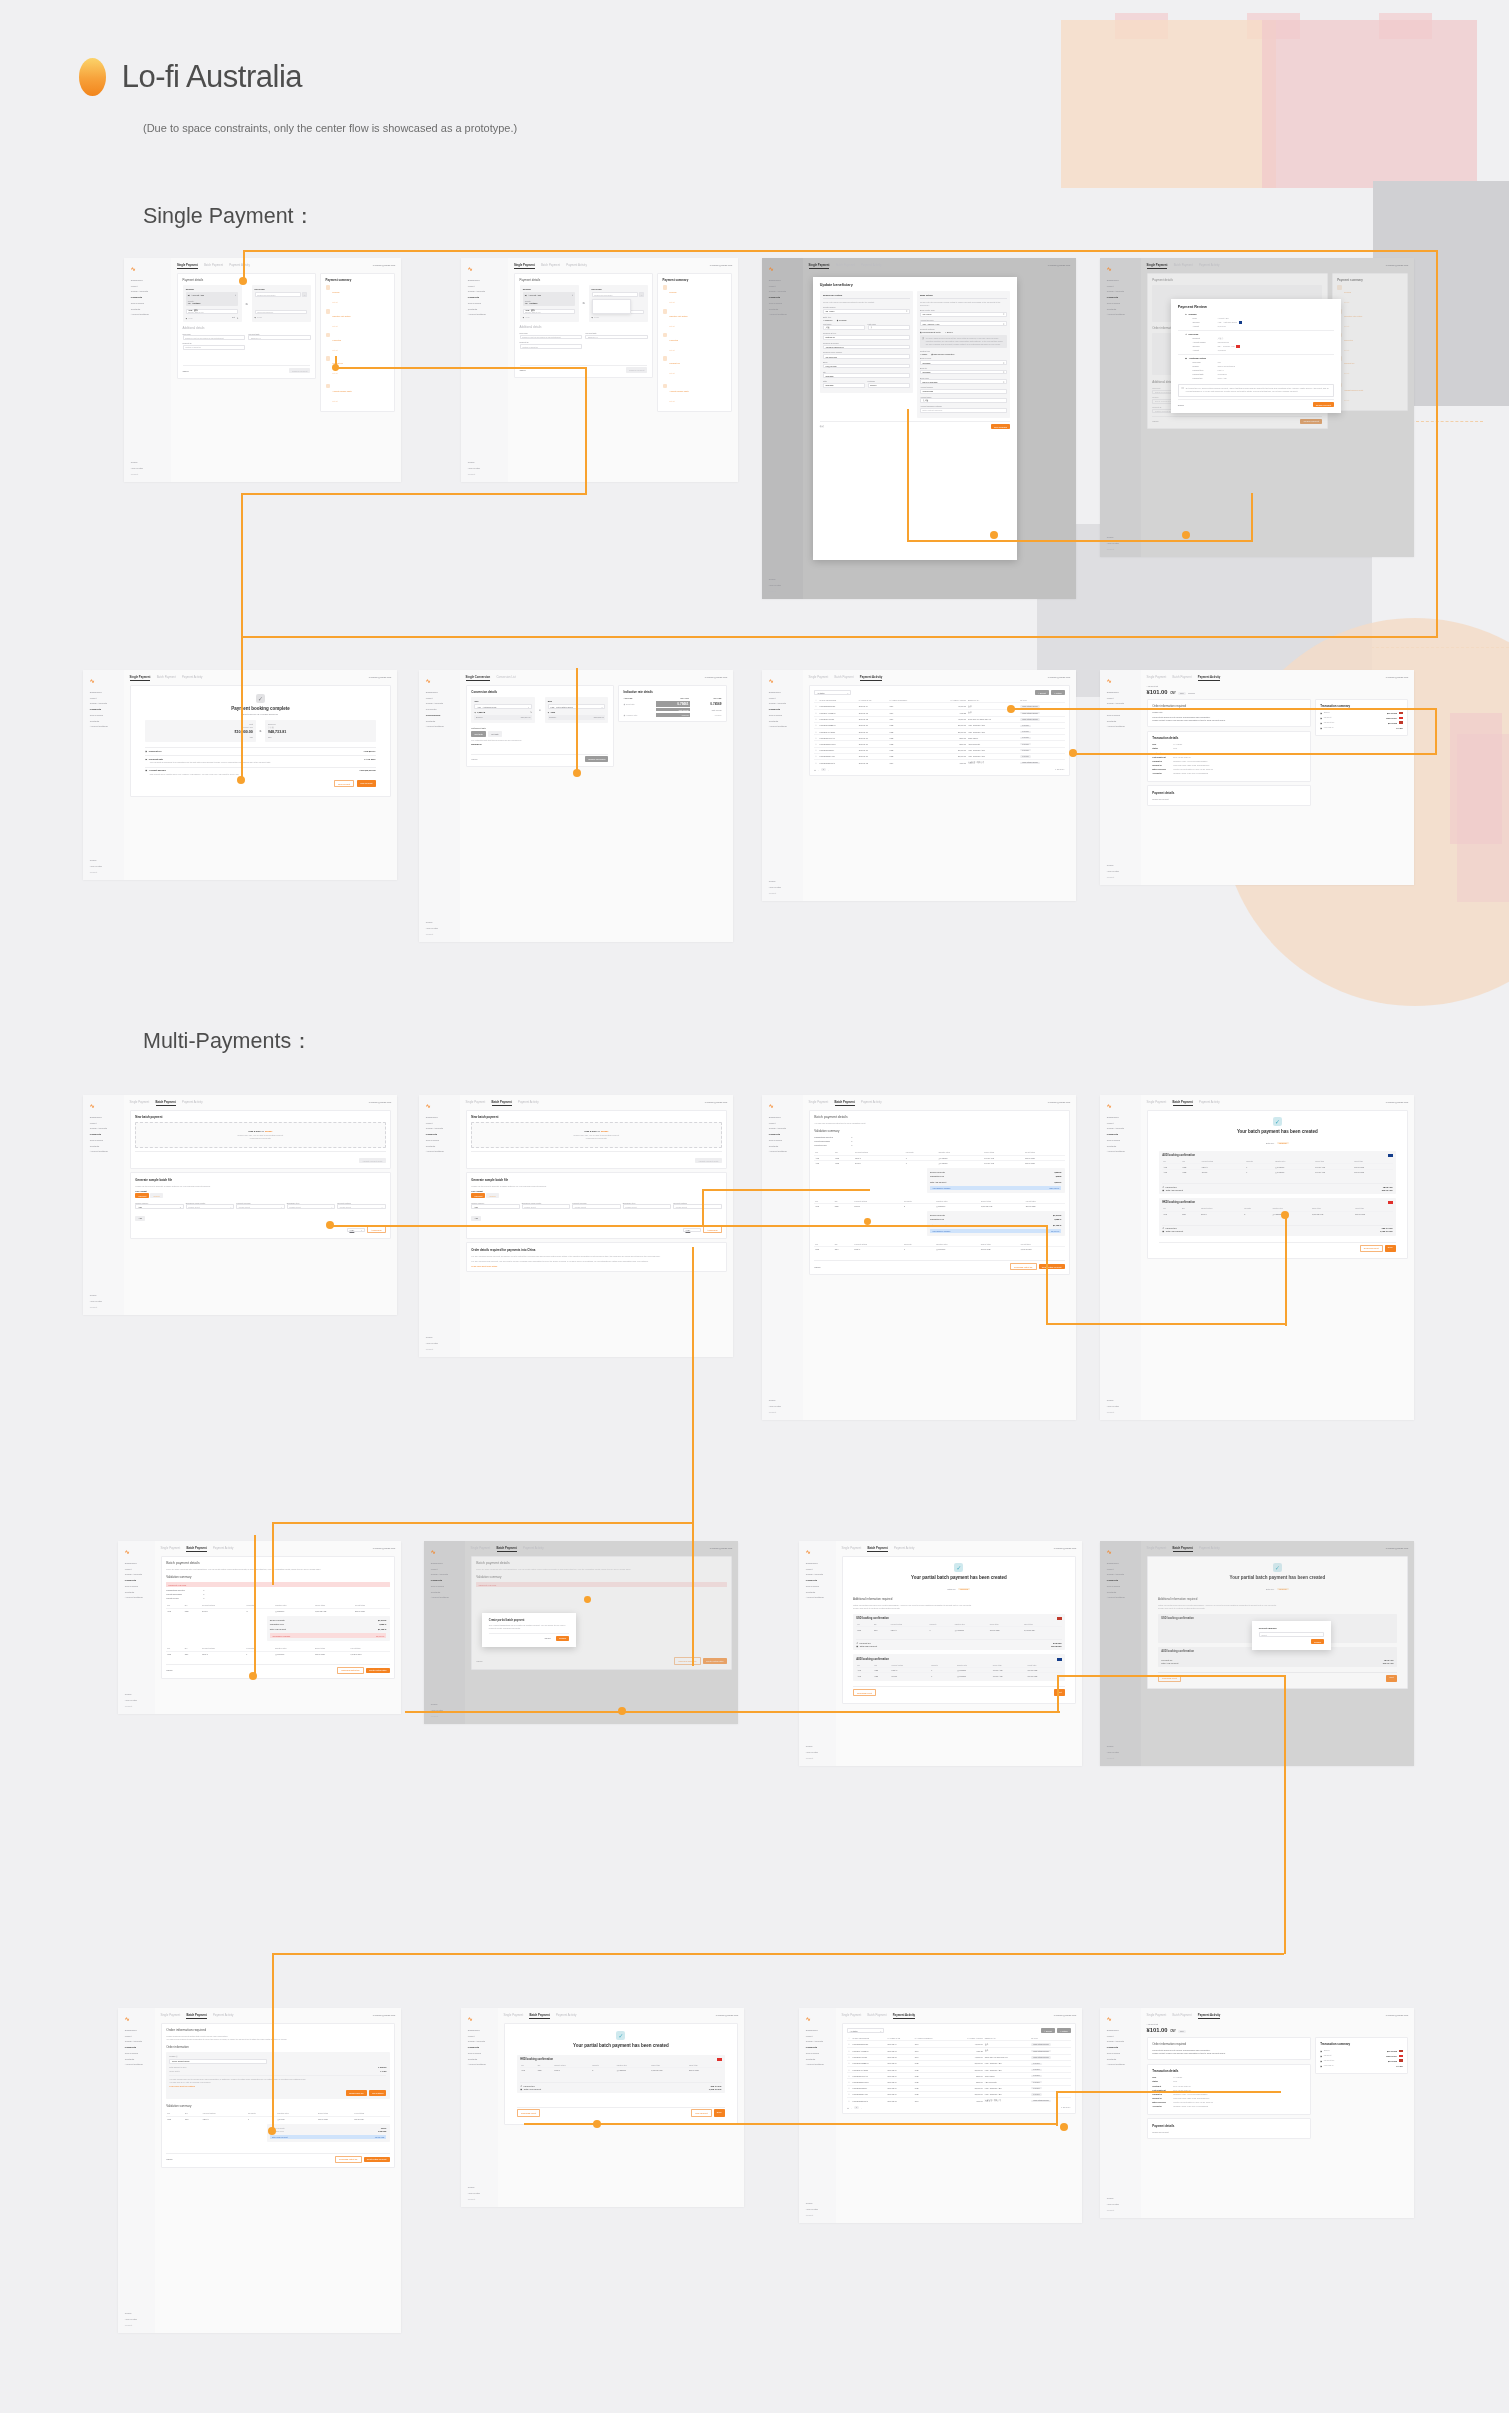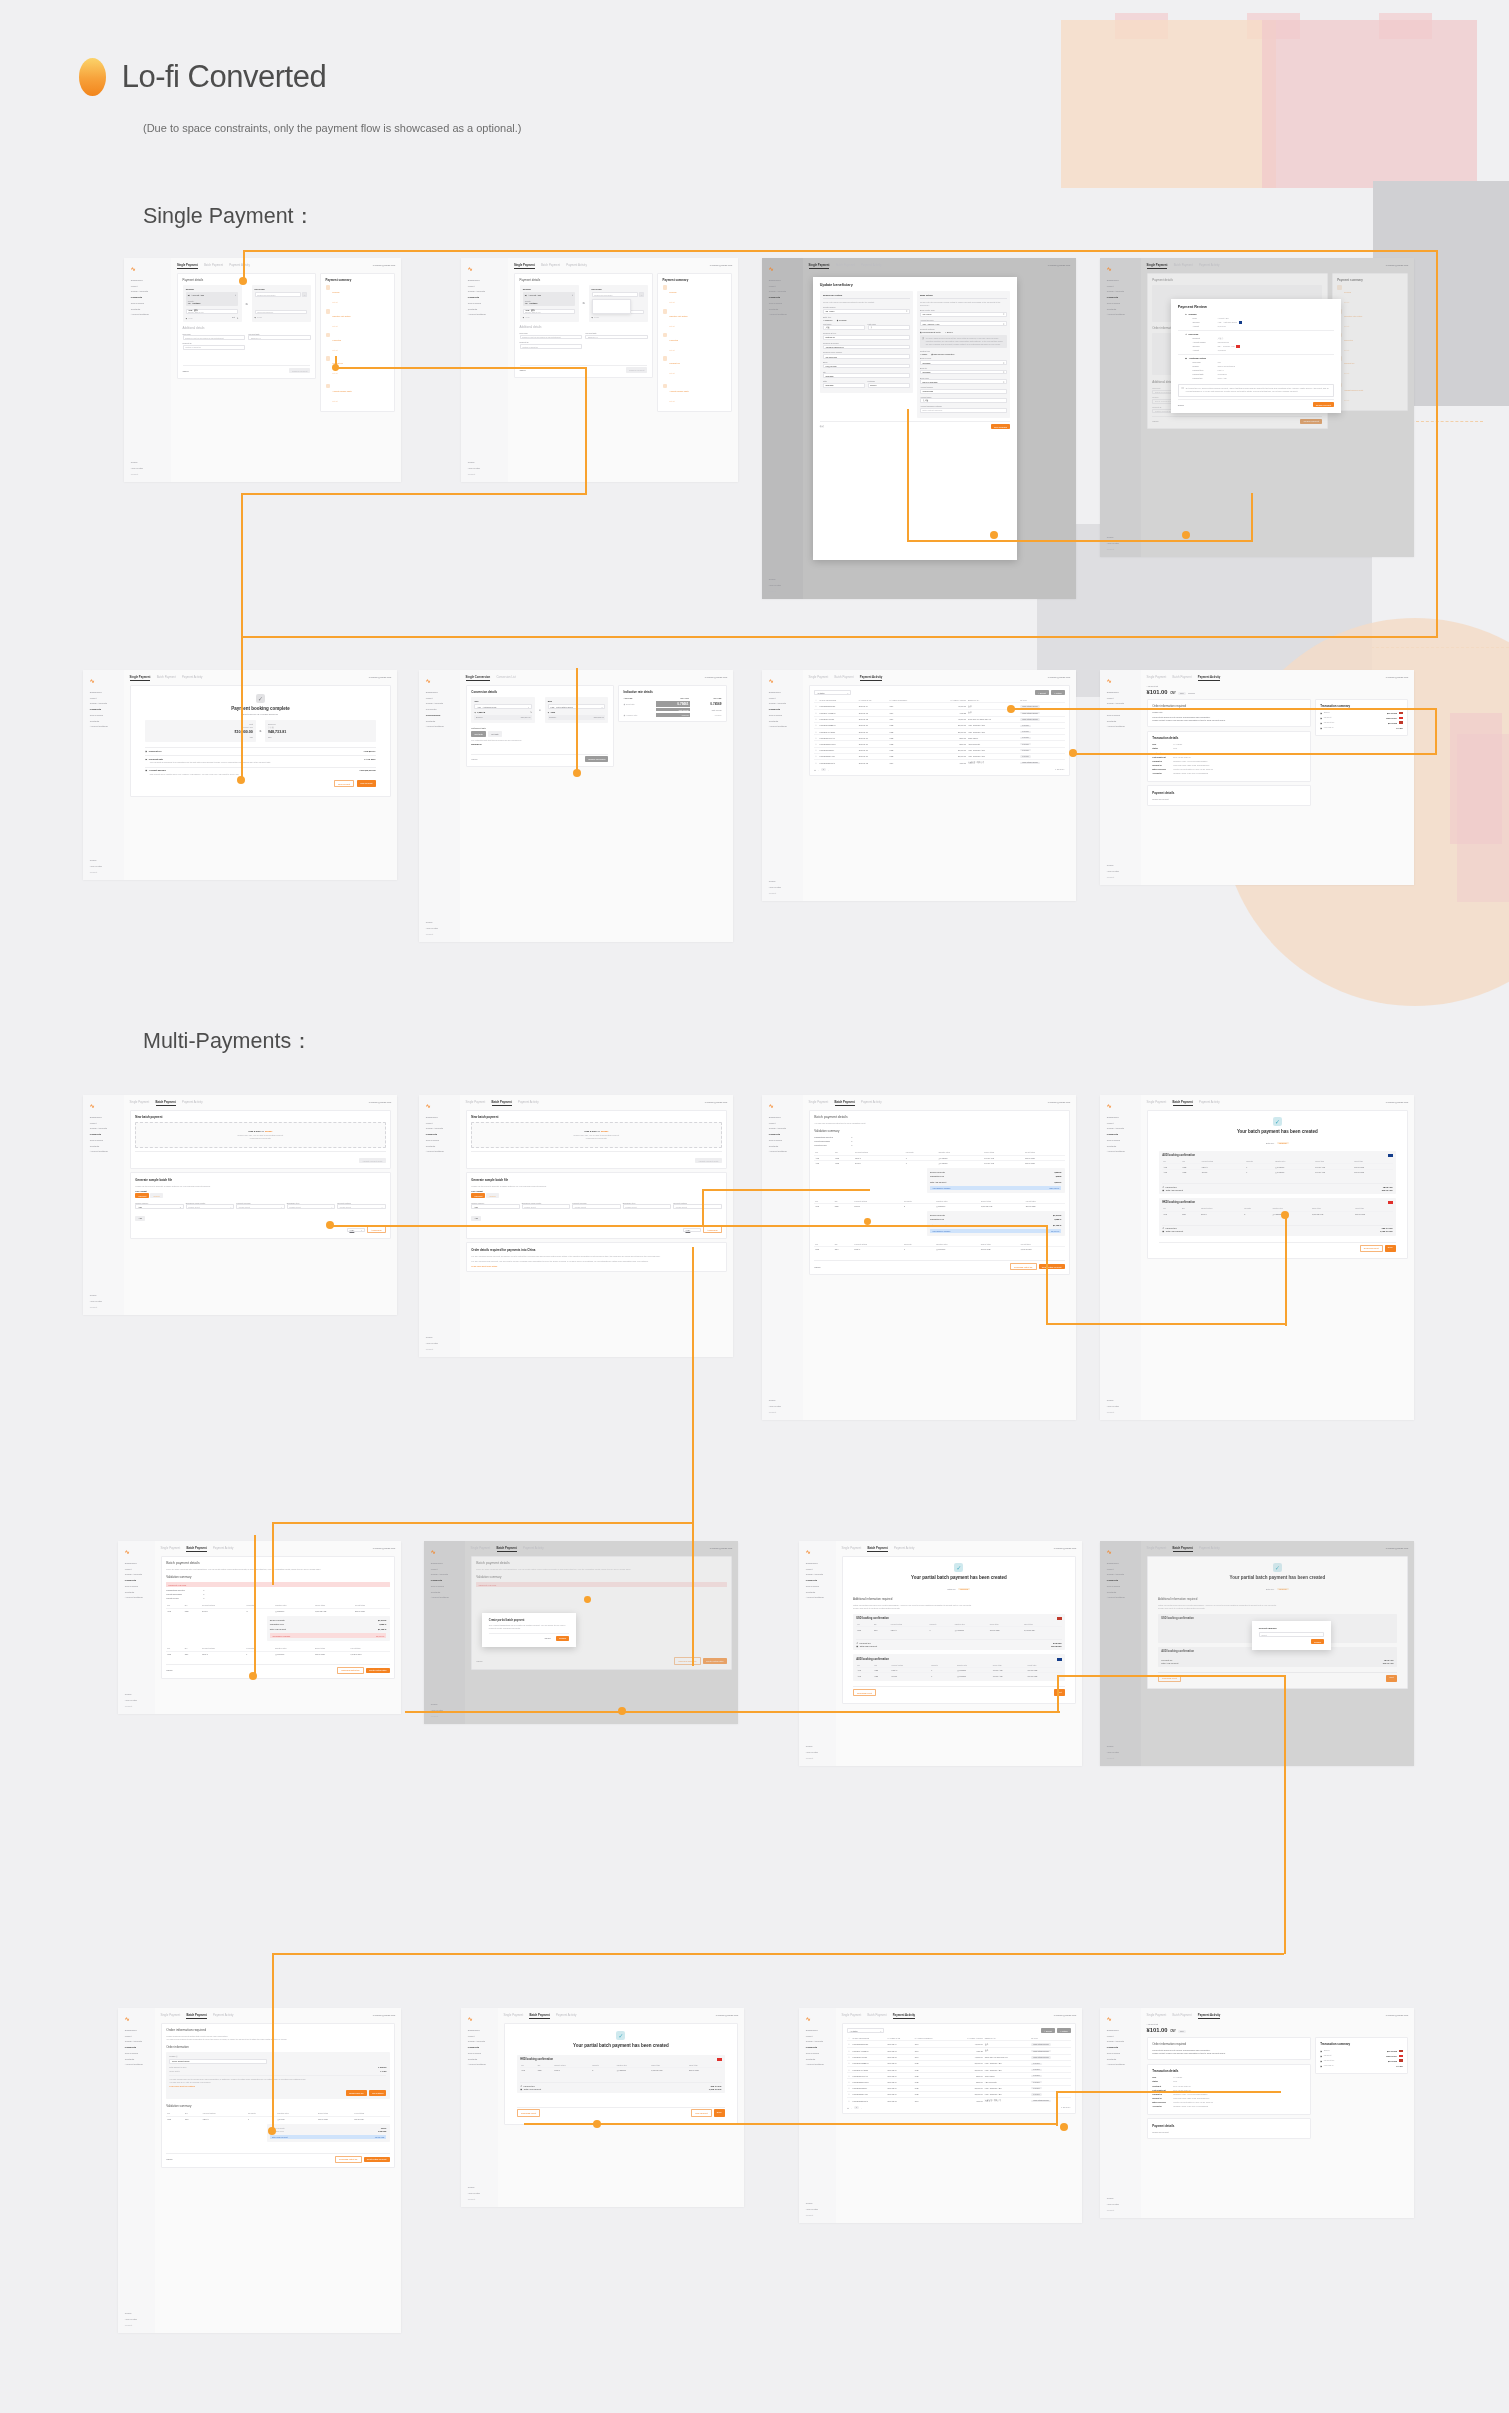--- a/index.html
+++ b/index.html
@@ -119,23 +119,23 @@
 <div class="bg bg-grey2" style="left:1037px;top:524px;width:335px;height:173px;z-index:1;"></div>
 <div class="bg bg-circle" style="left:1221px;top:618px;width:388px;height:388px;z-index:1;"></div>
 <div class="bg bg-rose" style="left:1450px;top:713px;width:52px;height:131px;z-index:2;opacity:.6;"></div>
 <div class="bg bg-rose" style="left:1457px;top:734px;width:52px;height:168px;z-index:2;opacity:.45;"></div>
 <div class="bg bg-dash" style="left:1357px;top:421px;width:126px;height:0;border-width:0 0 1px 0;"></div>
 <div class="bg bg-dash" style="left:1341px;top:647px;width:168px;height:0;border-width:0 0 1px 0;"></div>
 <div class="bg bg-dash" style="left:1341px;top:555px;width:0;height:94px;border-width:0 0 0 1px;"></div>
 
 <div class="page-header">
   <div class="logo-dot"></div>
-  <div class="page-title">Lo-fi Converted</div>
+  <div class="page-title">Lo-fi Australia</div>
 </div>
-<div class="page-sub">(Due to space constraints, only the payment flow is showcased as a optional.)</div>
+<div class="page-sub">(Due to space constraints, only the center flow is showcased as a prototype.)</div>
 <div class="section-title" id="sec-single">Single Payment：</div>
 <div class="section-title" id="sec-multi">Multi-Payments：</div>
 
 <div class="flow h" style="left:243px;top:250px;width:1195px;"></div>
 <div class="flow v" style="left:243px;top:250px;height:30px;"></div>
 <div class="dot" style="left:239px;top:277px;"></div>
 <div class="flow v" style="left:1436px;top:250px;height:388px;"></div>
 <div class="flow h" style="left:241px;top:636px;width:1197px;"></div>
 <div class="flow v" style="left:241px;top:493px;height:145px;"></div>
 <div class="flow h" style="left:241px;top:493px;width:346px;"></div>

